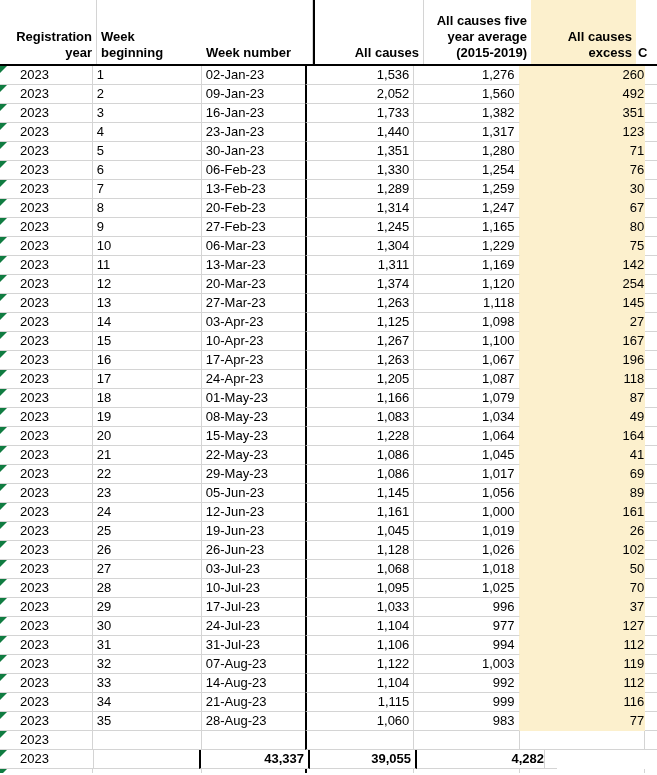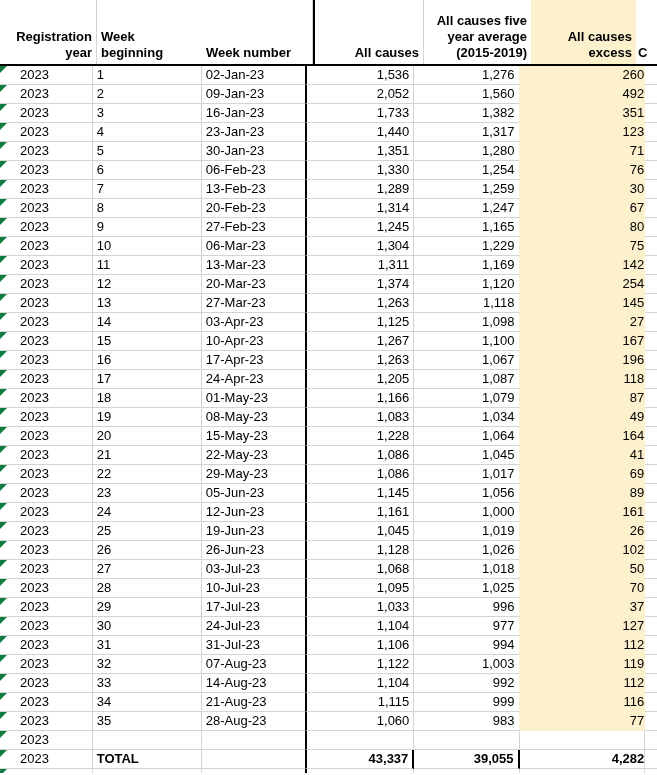--- a/index.html
+++ b/index.html
@@ -875,23 +875,20 @@
     <div class="c c5"></div>
     <div class="c c6"></div>
     <div class="c c7"></div>
   </div>
 
   <div class="row total">
     <div class="c c1">
       <span class="tri"></span>
       <span>2023</span>
     </div>
-    <div class="c c2">
-      <span>TOTAL</span>
-    </div>
     <div class="c c3"></div>
     <div class="c c4">
       <span>43,337</span>
     </div>
     <div class="c c5">
       <span>39,055</span>
     </div>
     <div class="c c6">
       <span>4,282</span>
     </div>

